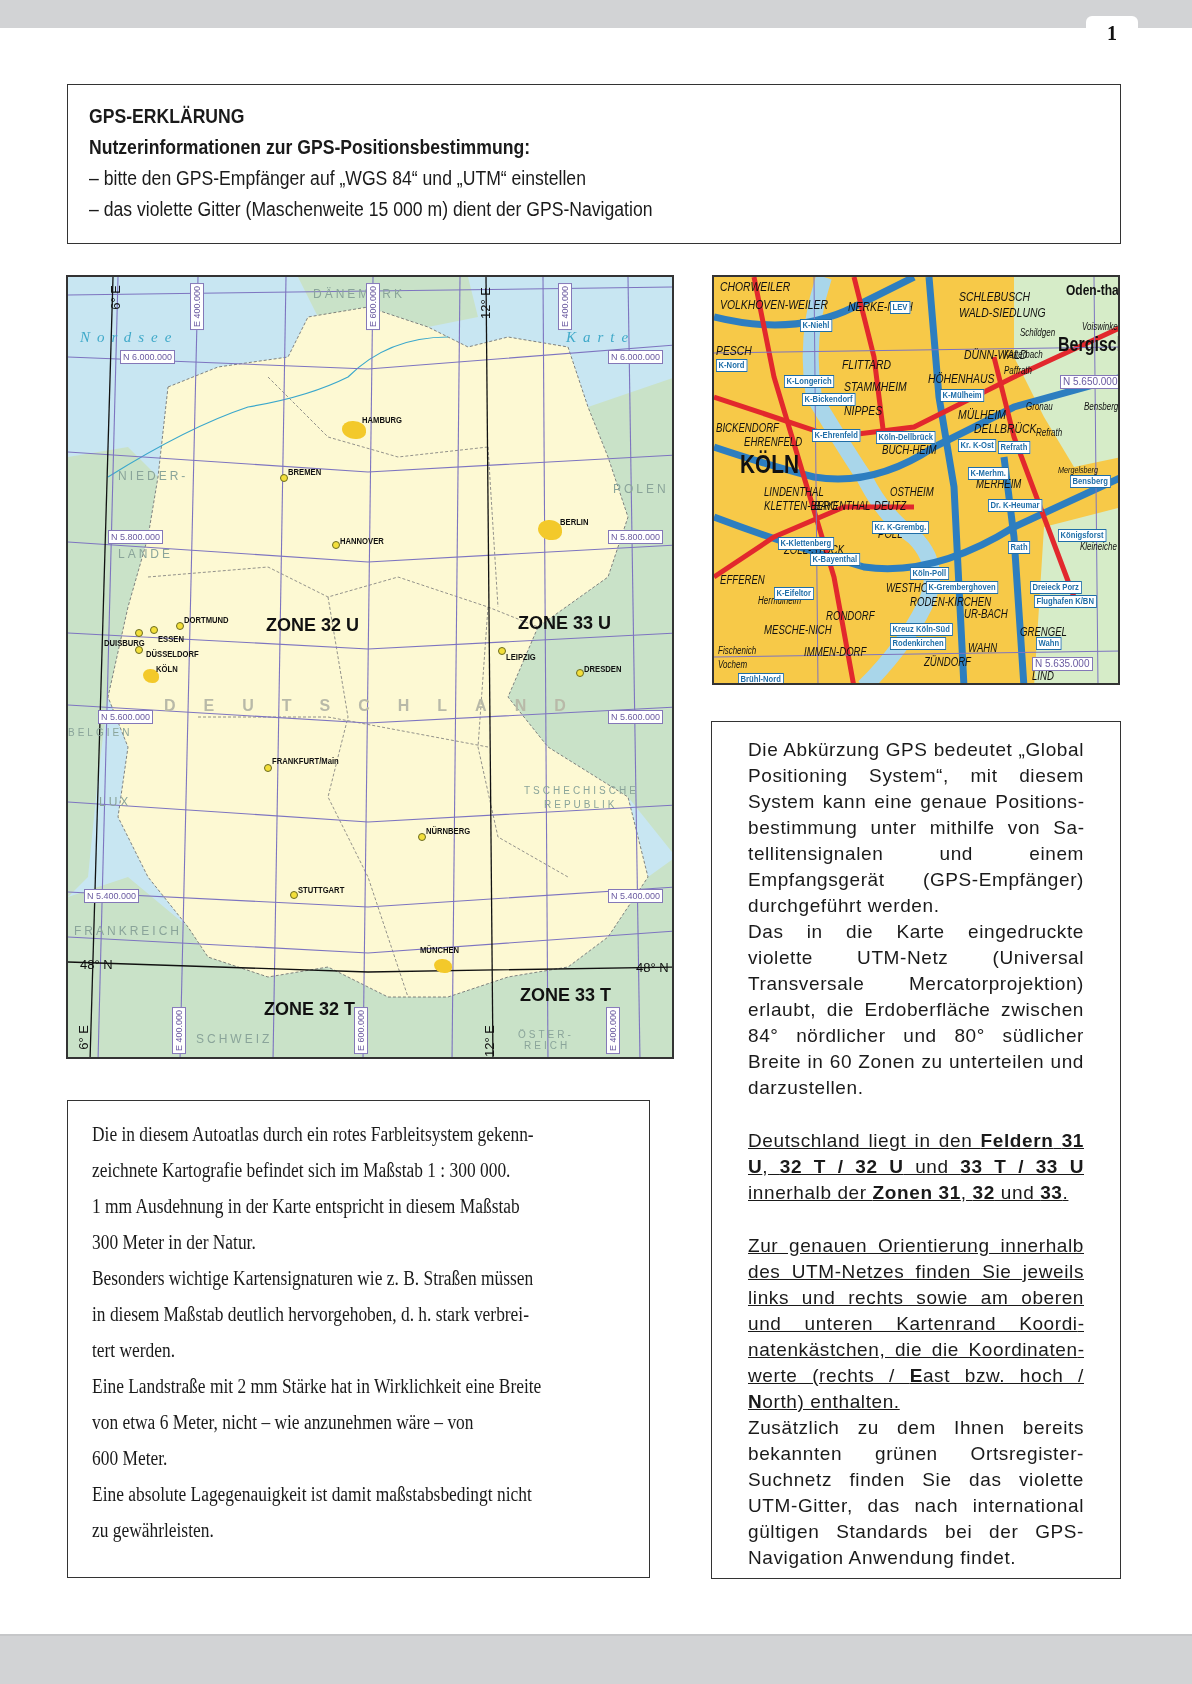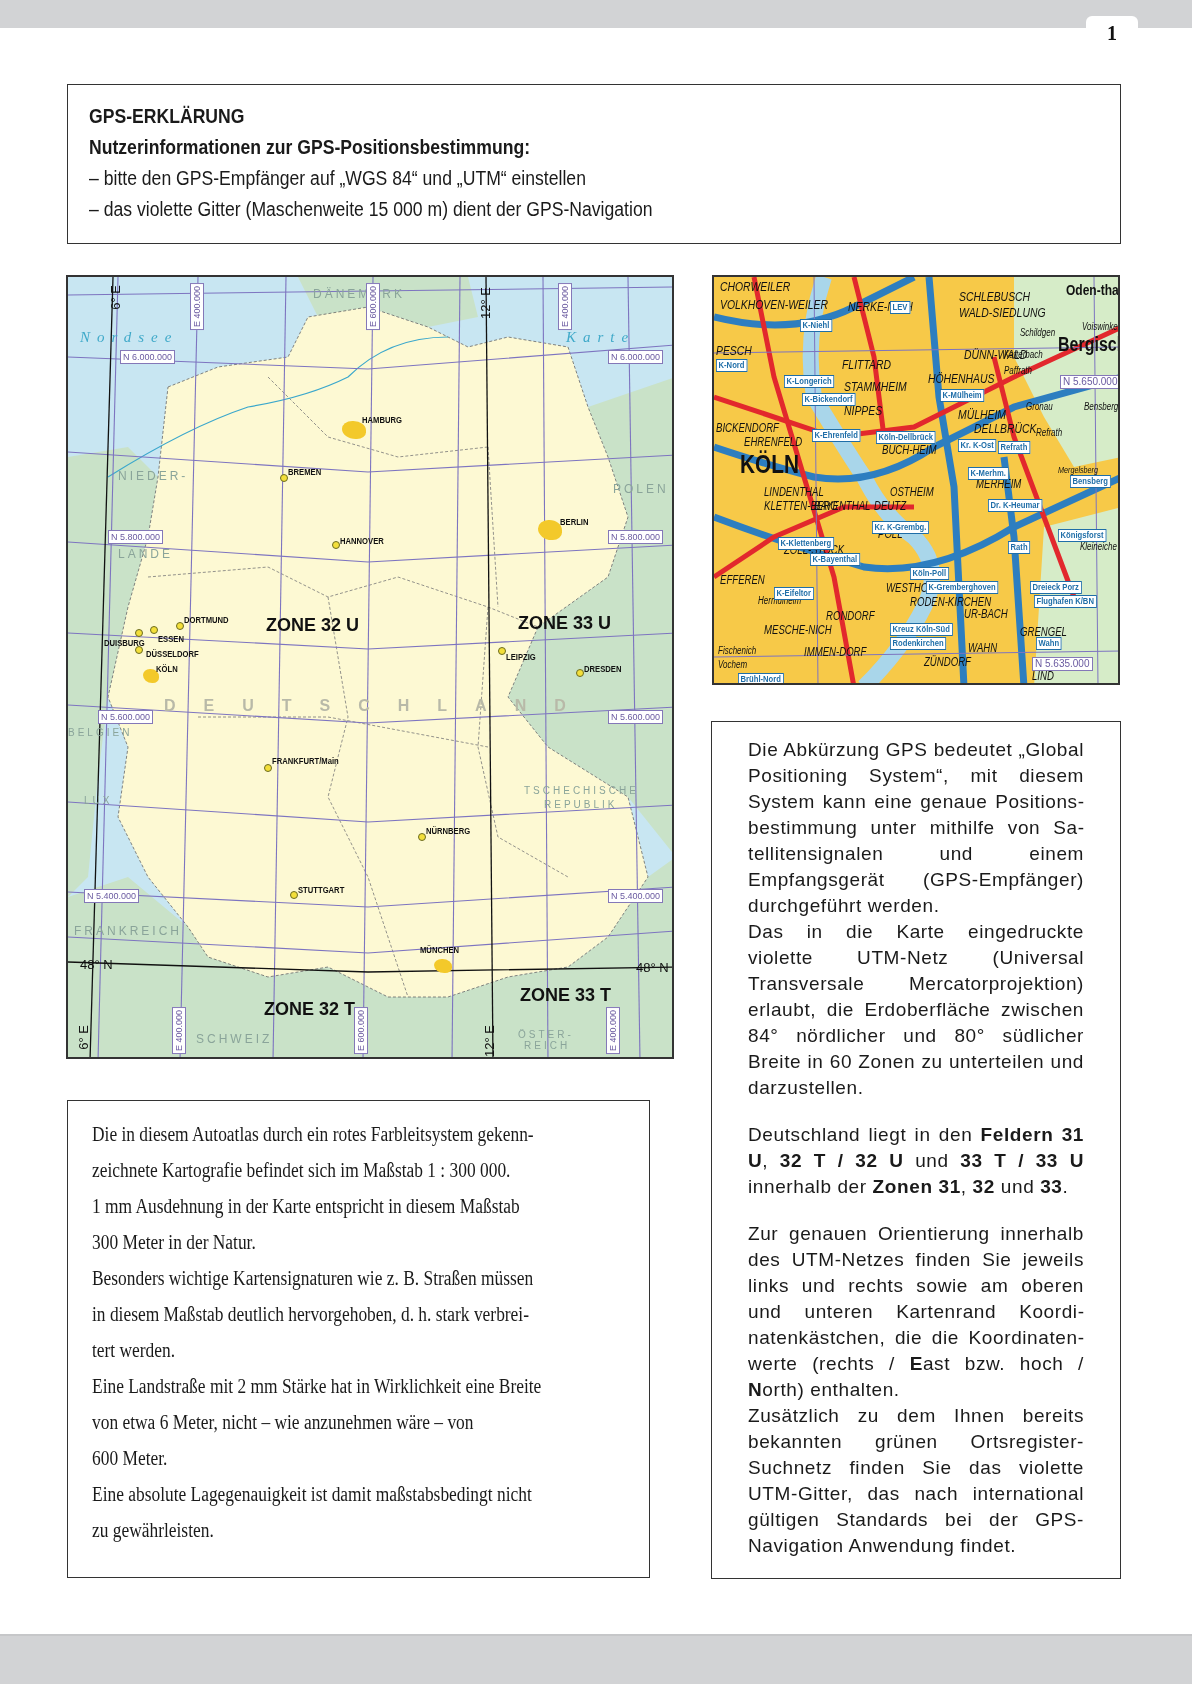--- a/index.html
+++ b/index.html
@@ -46,21 +46,21 @@
   .kb { position:absolute; font-size:9px; font-weight:bold; color:#1f6ea8; background:#fff; border:1px solid #1f6ea8; padding:0 2px; white-space:nowrap; line-height:11px; transform:scaleX(0.85); transform-origin:left; }
   .kcoord { position:absolute; font-size:10px; color:#6a5aa0; background:#fff; border:1px solid #8478b8; padding:0 2px; line-height:12px; white-space:nowrap; }
 
   
   .bl { left:67px; top:1100px; width:583px; height:478px; padding:15px 24px; font-family:Liberation Serif, serif; }
   .bl p { margin:0; font-size:20px; line-height:36px; transform:scaleX(0.87); transform-origin:left; white-space:nowrap; }
 
   
   .br { left:711px; top:721px; width:410px; height:858px; padding:15px 36px; }
   .br p { margin:0; font-size:19px; line-height:26px; letter-spacing:0.6px; text-align:justify; text-align-last:left; }
-  .br p.gap { margin-top:21px; }
+  .br p.gap { margin-top:27px;text-decoration:underline; }
   .br b { font-weight:bold; }
 </style>
 </head>
 <body>
 
 <div class="topbar"></div>
 <div class="page-tab">1</div>
 
 <div class="box hdr">
   <div class="t1">GPS-ERKLÄRUNG</div>
@@ -115,21 +115,21 @@
       <path d="M0 685 L300 695 L608 690"></path>
     </g>
   </svg>
 
   <div class="sea" style="left:12px;top:52px">Nordsee</div>
   <div class="sea" style="left:498px;top:52px">Karte</div>
   <div class="country" style="left:245px;top:10px">DÄNEMARK</div>
   <div class="country" style="left:50px;top:192px">NIEDER-</div>
   <div class="country" style="left:50px;top:270px">LANDE</div>
   <div class="country" style="left:0px;top:450px;font-size:10px">BELGIEN</div>
-  <div class="country" style="left:16px;top:518px;font-size:10px">LUX</div>
+  <div class="country" style="left:31px;top:518px;font-size:12px">LUX</div>
   <div class="country" style="left:6px;top:647px">FRANKREICH</div>
   <div class="country" style="left:128px;top:755px">SCHWEIZ</div>
   <div class="country" style="left:450px;top:752px;font-size:10px">ÖSTER-</div>
   <div class="country" style="left:456px;top:763px;font-size:10px">REICH</div>
   <div class="country" style="left:456px;top:508px;font-size:10px">TSCHECHISCHE</div>
   <div class="country" style="left:476px;top:522px;font-size:10px">REPUBLIK</div>
   <div class="country" style="left:545px;top:205px">POLEN</div>
   <div class="deutschland" style="left:96px;top:420px">DEUTSCHLAND</div>
 
   <div class="zone-label" style="left:198px;top:338px">ZONE 32 U</div>

